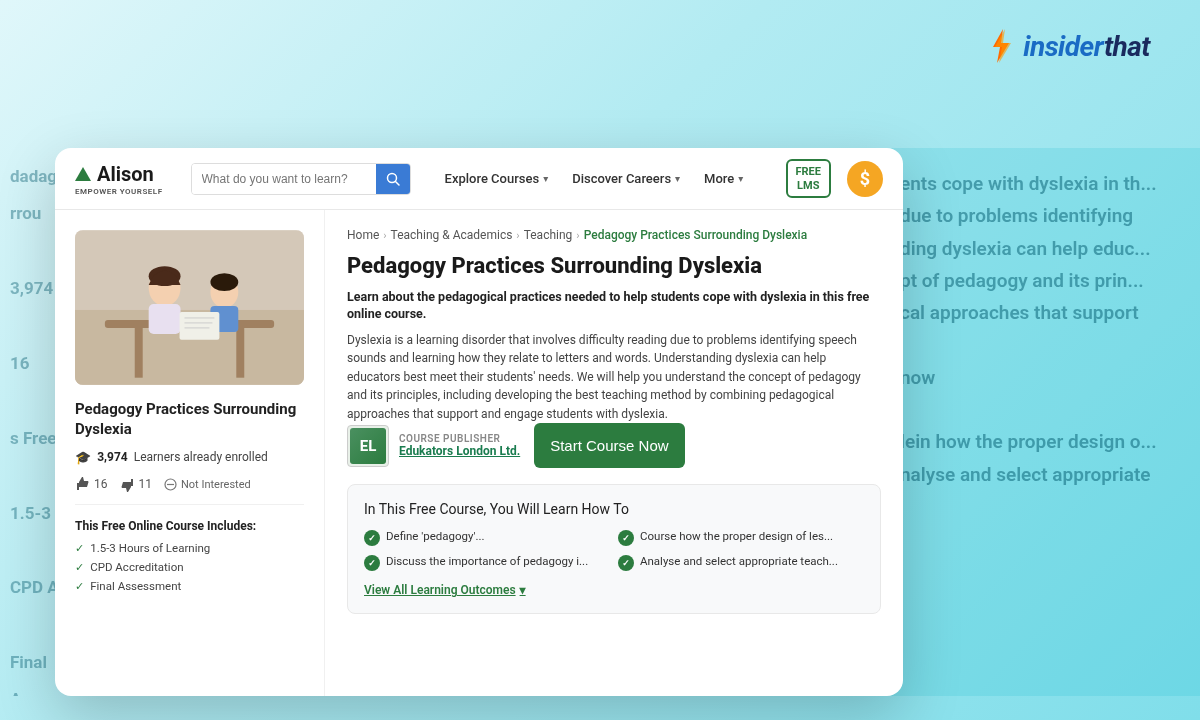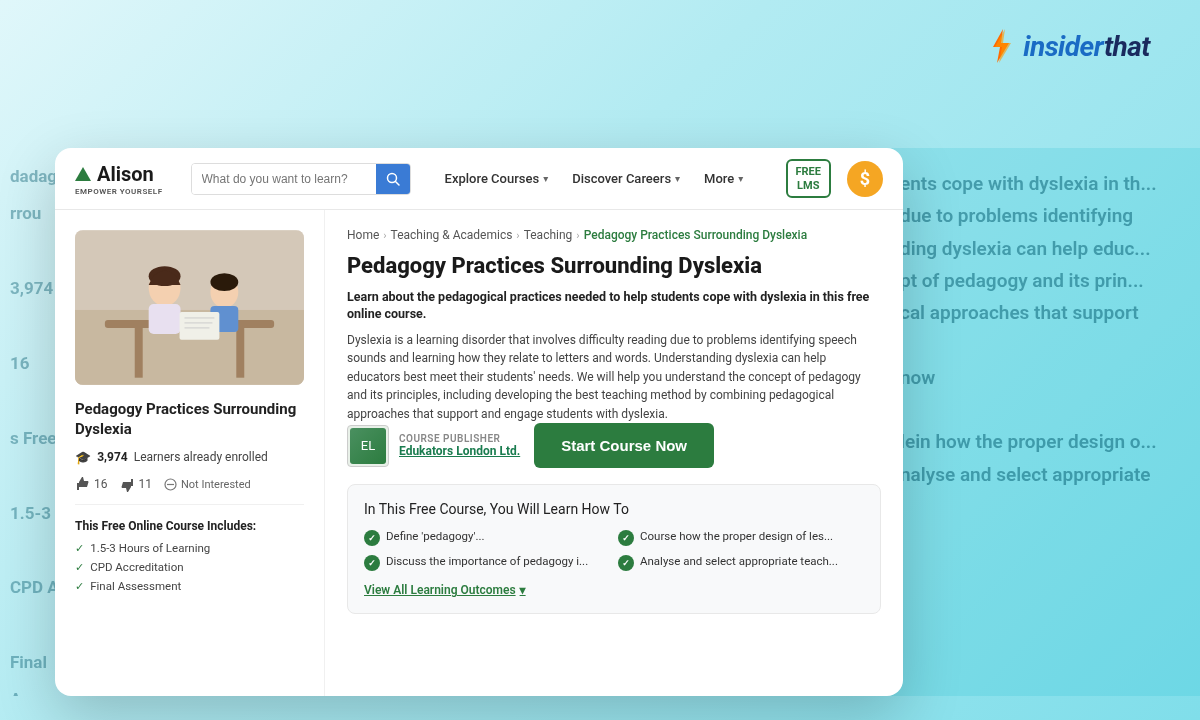--- a/index.html
+++ b/index.html
@@ -303,22 +303,22 @@
     }
     .publisher-logo-inner {
       width: 36px;
       height: 36px;
       background: linear-gradient(135deg, #4a9060, #2c7c3f);
       border-radius: 3px;
       display: flex;
       align-items: center;
       justify-content: center;
       color: white;
-      font-size: 13px;
-      font-weight: 400;
+      font-size: 15px;
+      font-weight: 700;
     }
     .publisher-details {
       display: flex;
       flex-direction: column;
     }
     .publisher-label {
       font-size: 10px;
       color: #888;
       font-weight: 600;
       letter-spacing: 0.5px;
@@ -329,23 +329,23 @@
       font-weight: 700;
       color: #1a7c4f;
       text-decoration: underline;
       cursor: pointer;
     }
     .start-btn {
       background: #2c7c3f;
       color: white;
       border: none;
       border-radius: 6px;
-      padding: 14px 27px;
+      padding: 14px 16px;
       font-size: 15px;
-      font-weight: 700;
+      font-weight: 400;
       cursor: pointer;
       white-space: nowrap;
     }
 
     
     .learning-section {
       background: #f8f9fa;
       border-radius: 8px;
       padding: 16px;
       border: 1px solid #e8e8e8;

